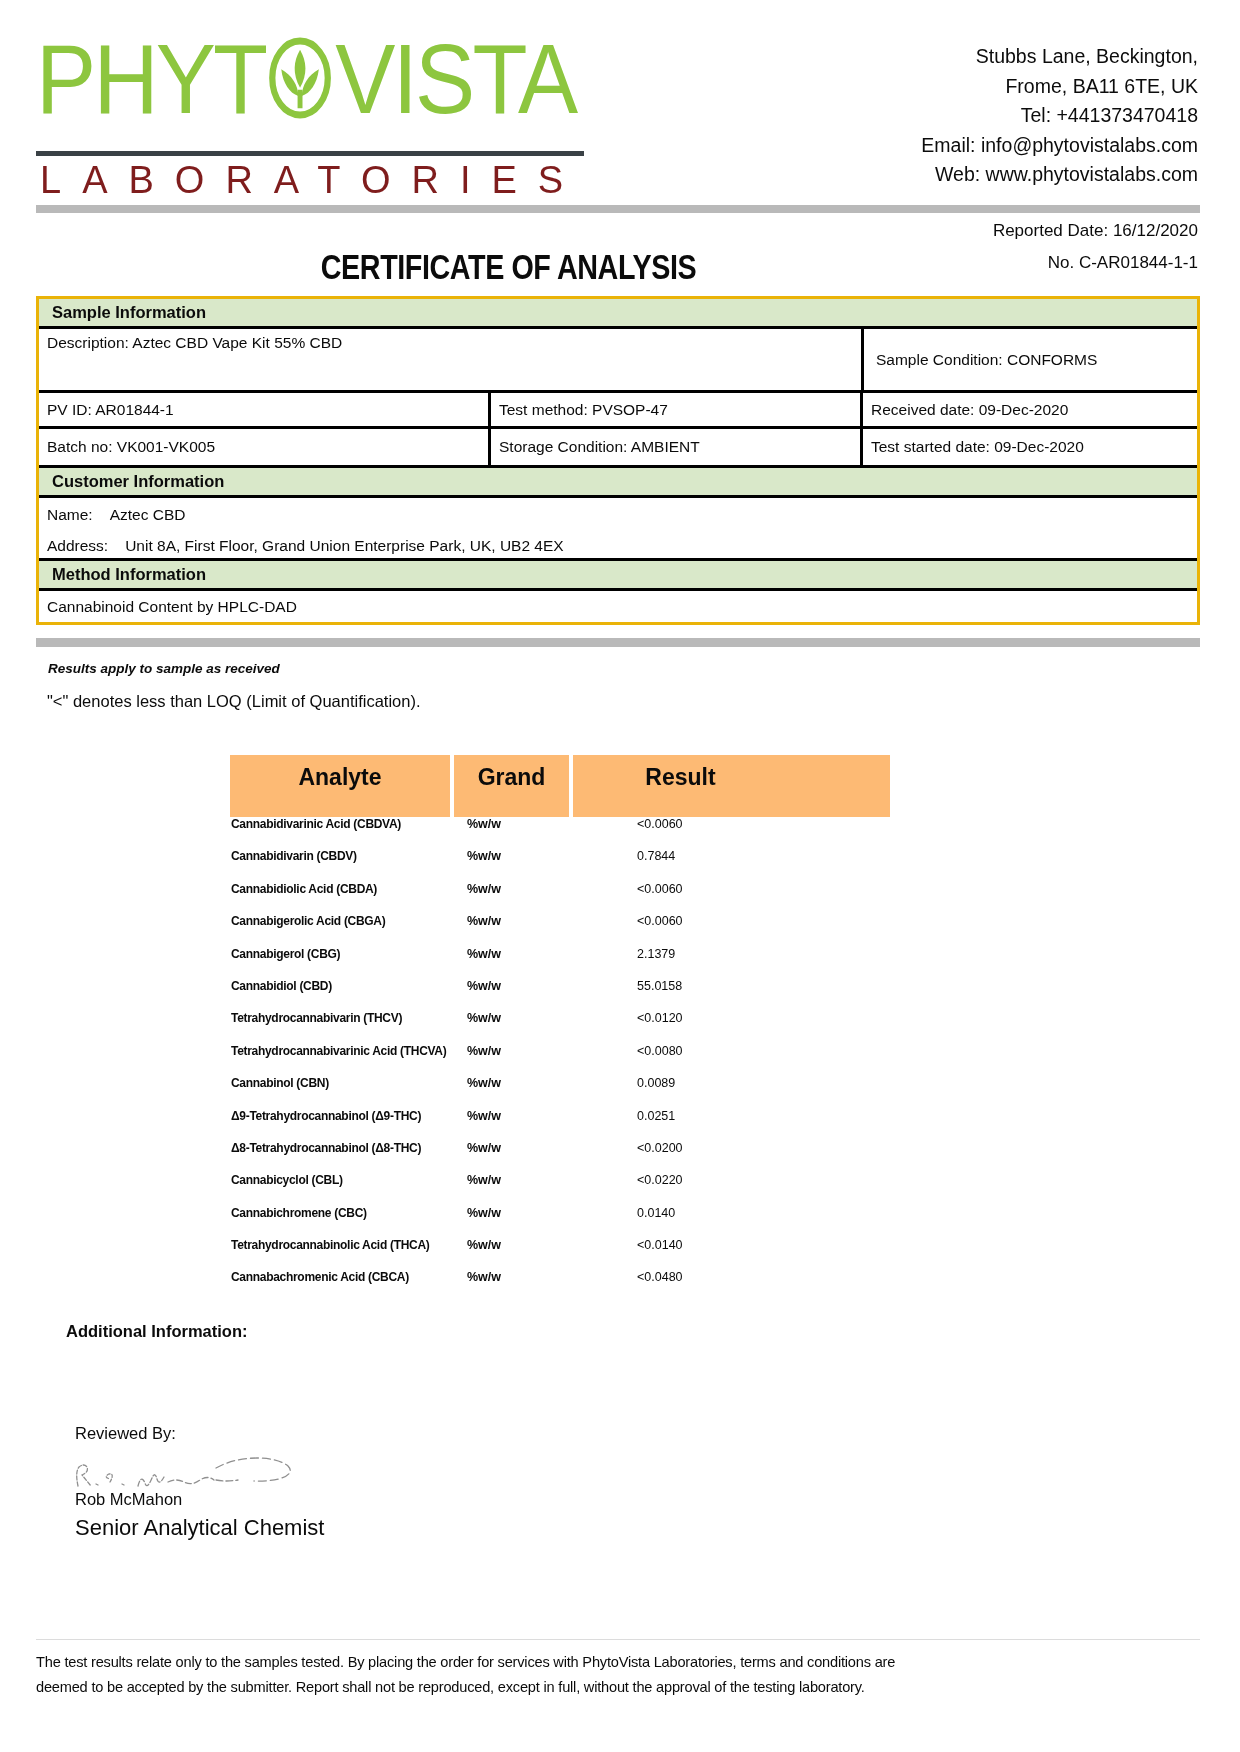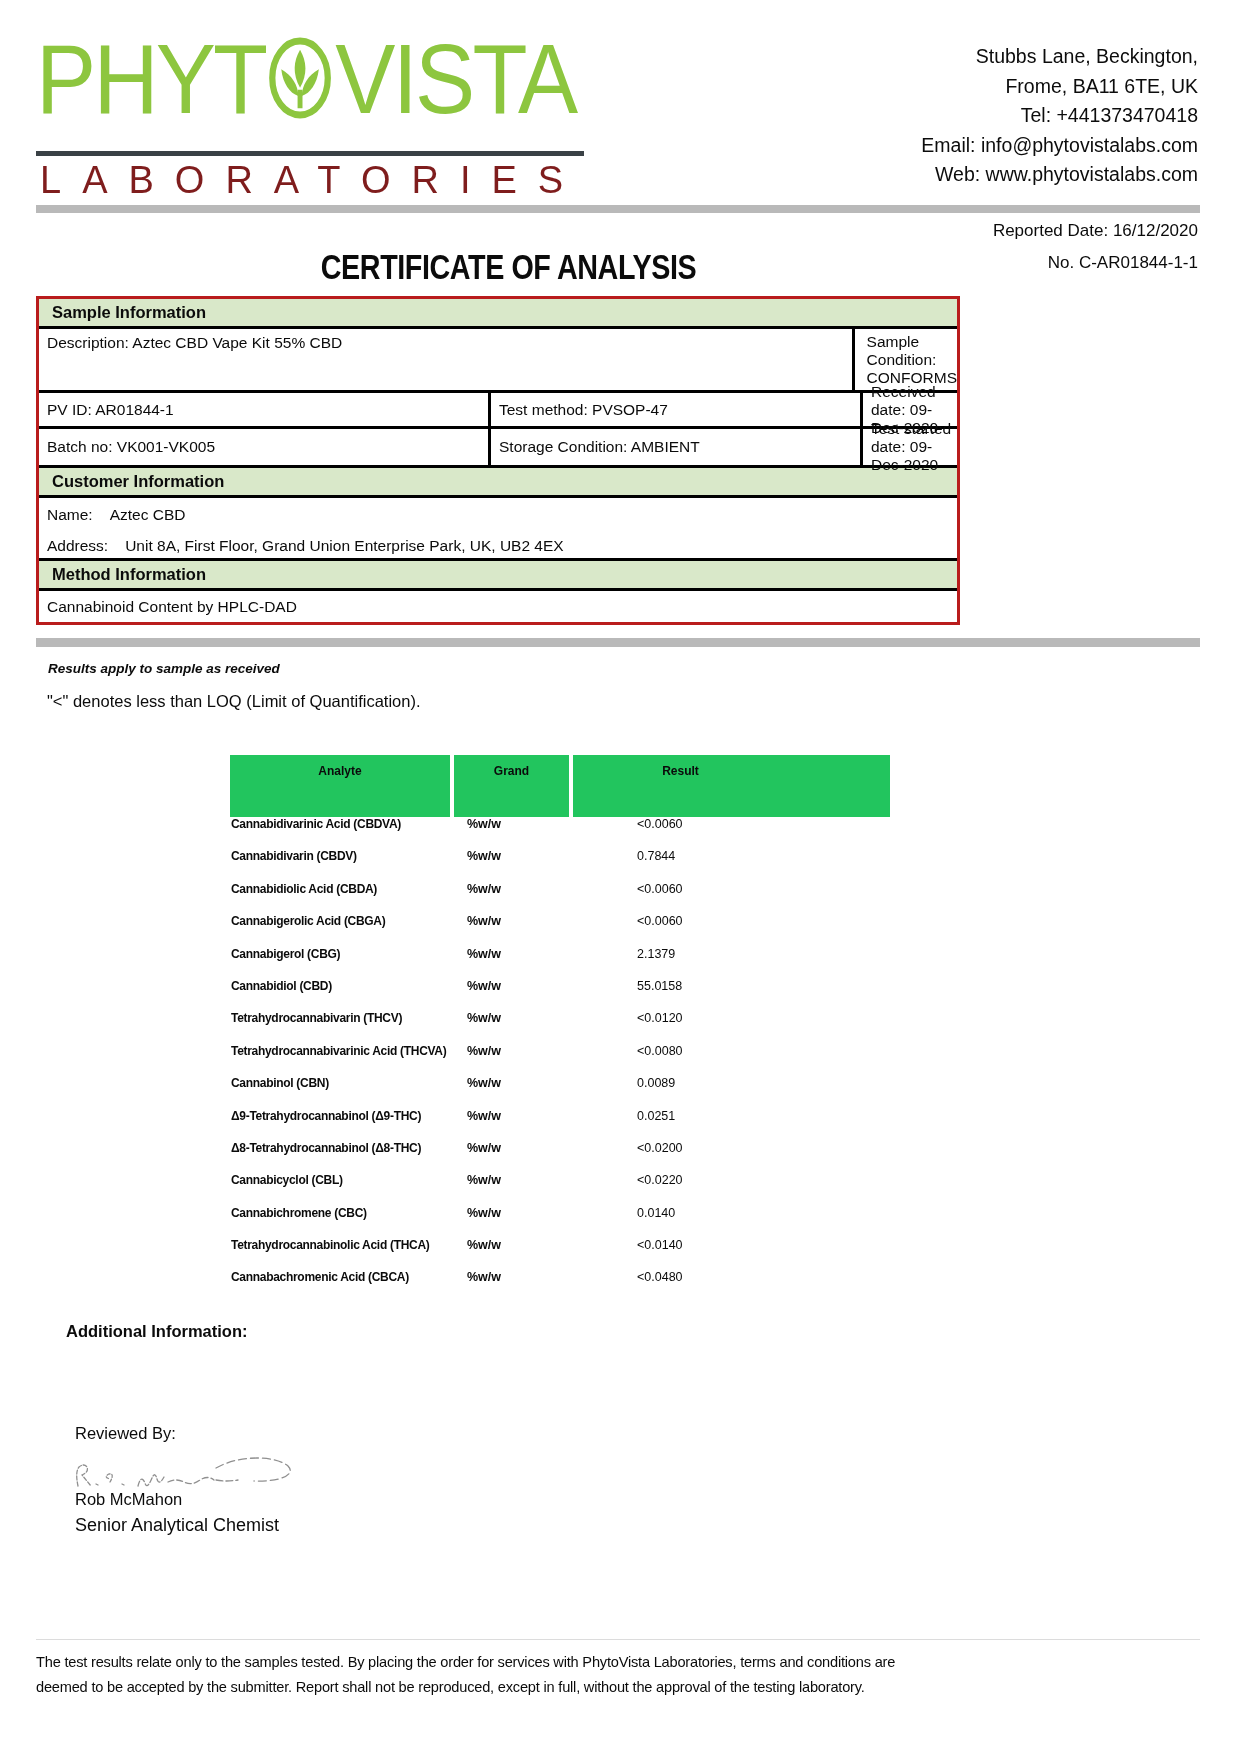--- a/index.html
+++ b/index.html
@@ -16,21 +16,21 @@
   .logo-sub{position:absolute;left:40px;top:159px;font-size:38px;letter-spacing:21px;color:#7f1d1d;white-space:nowrap;}
   .contact{position:absolute;top:42px;right:42px;text-align:right;font-size:19.5px;line-height:29.5px;color:#0c0c0c;}
   .gray-rule{position:absolute;left:36px;width:1164px;height:8px;background:#b9b9b9;}
   .rule-1{top:205px;}
   .rule-2{top:638px;height:9px;}
   .reported{position:absolute;top:221px;right:42px;font-size:17px;}
   .doc-no{position:absolute;top:253px;right:42px;font-size:17px;}
   .coa-title{position:absolute;top:247px;left:36px;width:945px;text-align:center;
     font-size:35px;font-weight:bold;letter-spacing:-0.5px;transform:scaleX(0.82);transform-origin:center top;}
   
-  .info-table{position:absolute;top:296px;left:36px;width:924px;border:3px solid #b91c1c;font-size:15.5px;box-sizing:border-box;}
+  .info-table{position:absolute;top:296px;left:36px;width:1164px;border:3px solid #eab308;font-size:15.5px;box-sizing:border-box;}
   .bar{background:#d9e8c9;height:27px;line-height:27px;font-weight:bold;font-size:16.5px;padding-left:13px;border-bottom:3px solid #000;}
   .bar.mid{border-top:3px solid #000;}
   .irow{display:flex;box-sizing:border-box;}
   .irow .cell{box-sizing:border-box;padding:0 0 0 8px;display:flex;align-items:center;border-right:3px solid #000;}
   .irow .cell:last-child{border-right:none;}
   .row-desc{height:64px;border-bottom:3px solid #000;}
   .cell-desc{width:825px;align-items:flex-start !important;padding-top:5px !important;}
   .cell-cond{flex:1;padding-left:12px !important;}
   .row-3c{height:36px;}
   .row-3c.bt{border-bottom:3px solid #000;}
@@ -41,34 +41,34 @@
   .cust-line{margin-top:2px;}
   .cust-line.addr{margin-top:13px;}
   .lbl-gap{margin-left:17px;}
   .method-cell{height:31px;display:flex;align-items:center;padding-left:8px;}
   
   .note-italic{position:absolute;top:661px;left:48px;font-size:13.5px;font-weight:bold;font-style:italic;}
   .note-loq{position:absolute;top:692px;left:47px;font-size:16.5px;}
   
   .results{position:absolute;top:755px;left:230px;width:660px;}
   .rhead{display:flex;height:62px;}
-  .rhead .hc{background:#22c55e;font-weight:bold;font-size:12px;text-align:center;padding-top:9px;box-sizing:border-box;}
+  .rhead .hc{background:#fdba74;font-weight:bold;font-size:23px;text-align:center;padding-top:9px;box-sizing:border-box;}
   .hc-analyte{width:220px;margin-right:4px;}
   .hc-units{width:115px;margin-right:4px;}
   .hc-result{flex:1;padding-right:102px;}
   .rrow{display:flex;height:32.4px;}
   .c-analyte{width:224px;font-weight:bold;font-size:12px;letter-spacing:-0.3px;white-space:nowrap;padding-left:1px;box-sizing:border-box;}
   .c-units{width:119px;font-weight:bold;font-size:12.5px;padding-left:13px;box-sizing:border-box;}
   .c-result{flex:1;font-size:12.5px;padding-left:64px;box-sizing:border-box;}
   
   .addl{position:absolute;top:1322px;left:66px;font-size:16.5px;font-weight:bold;}
   .reviewed{position:absolute;top:1424px;left:75px;font-size:16.5px;}
   .sig{position:absolute;top:1446px;left:66px;}
   .sig-name{position:absolute;top:1490px;left:75px;font-size:16.5px;}
-  .sig-role{position:absolute;top:1515px;left:75px;font-size:18px;}
+  .sig-role{position:absolute;top:1515px;left:75px;font-size:22px;}
   
   .footer-rule{position:absolute;top:1639px;left:36px;width:1164px;height:1px;background:#dcdcdc;}
   .footer{position:absolute;top:1650px;left:36px;width:1140px;font-size:14.6px;line-height:25px;letter-spacing:-0.2px;}
 </style>
 </head>
 <body>
 
 <div class="page">
 
   <div class="logo-line">

